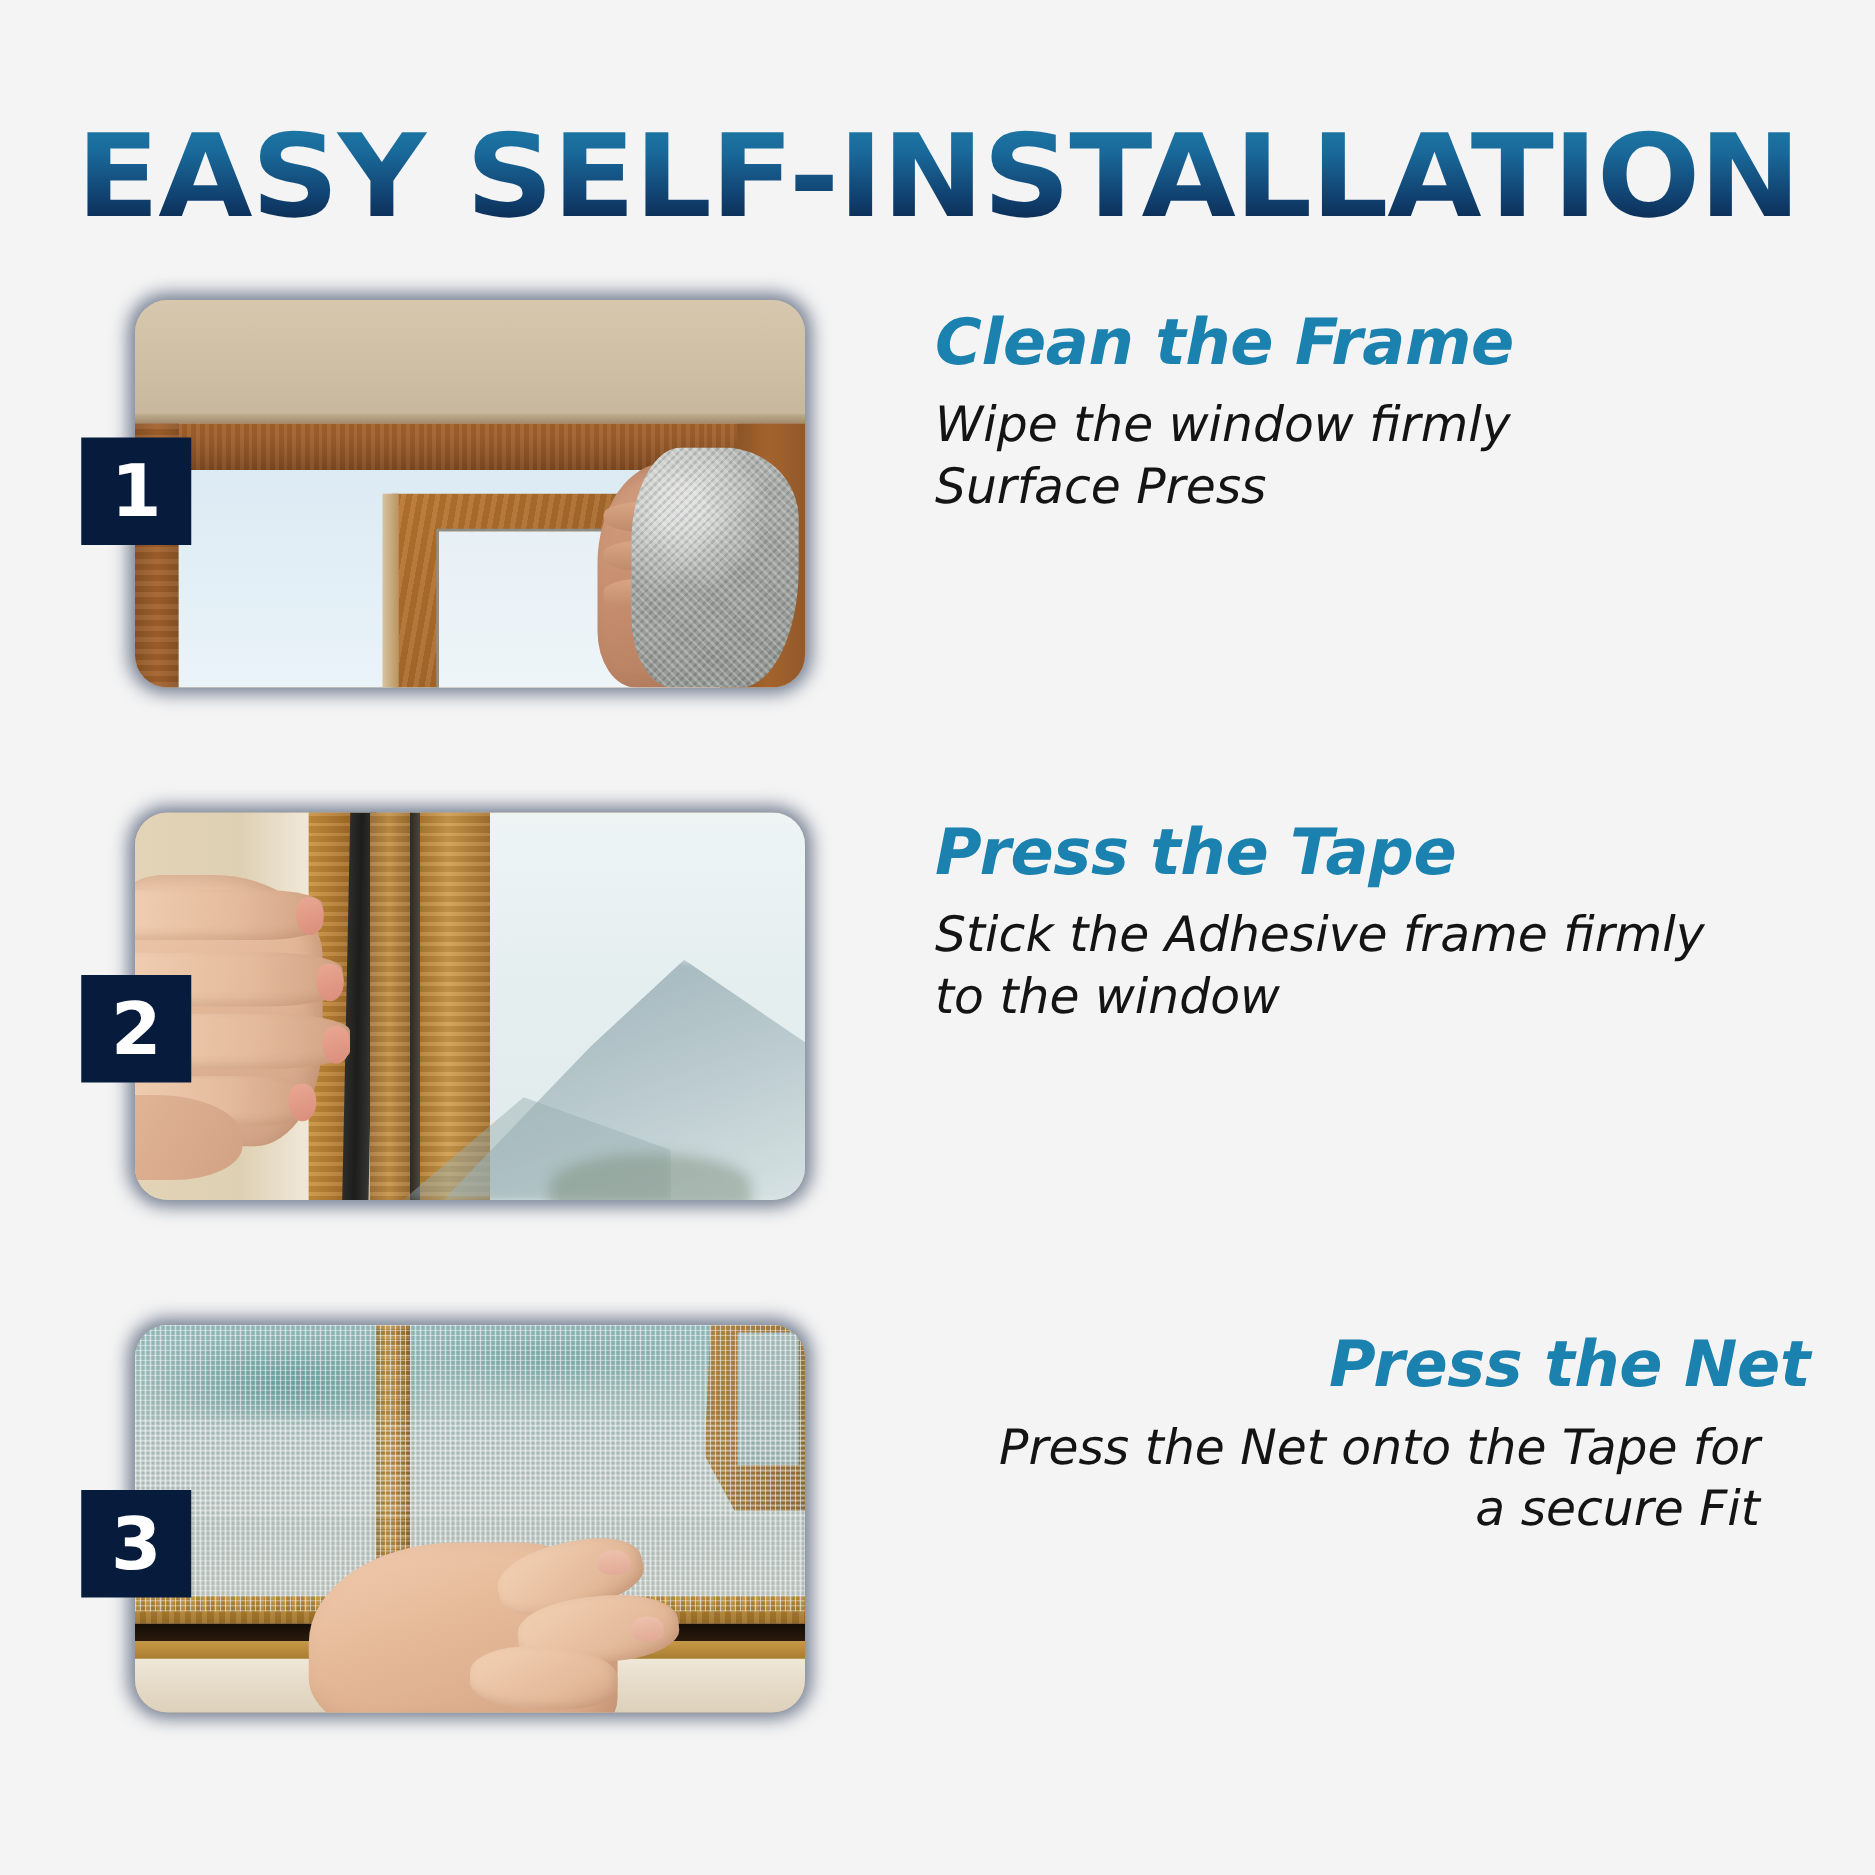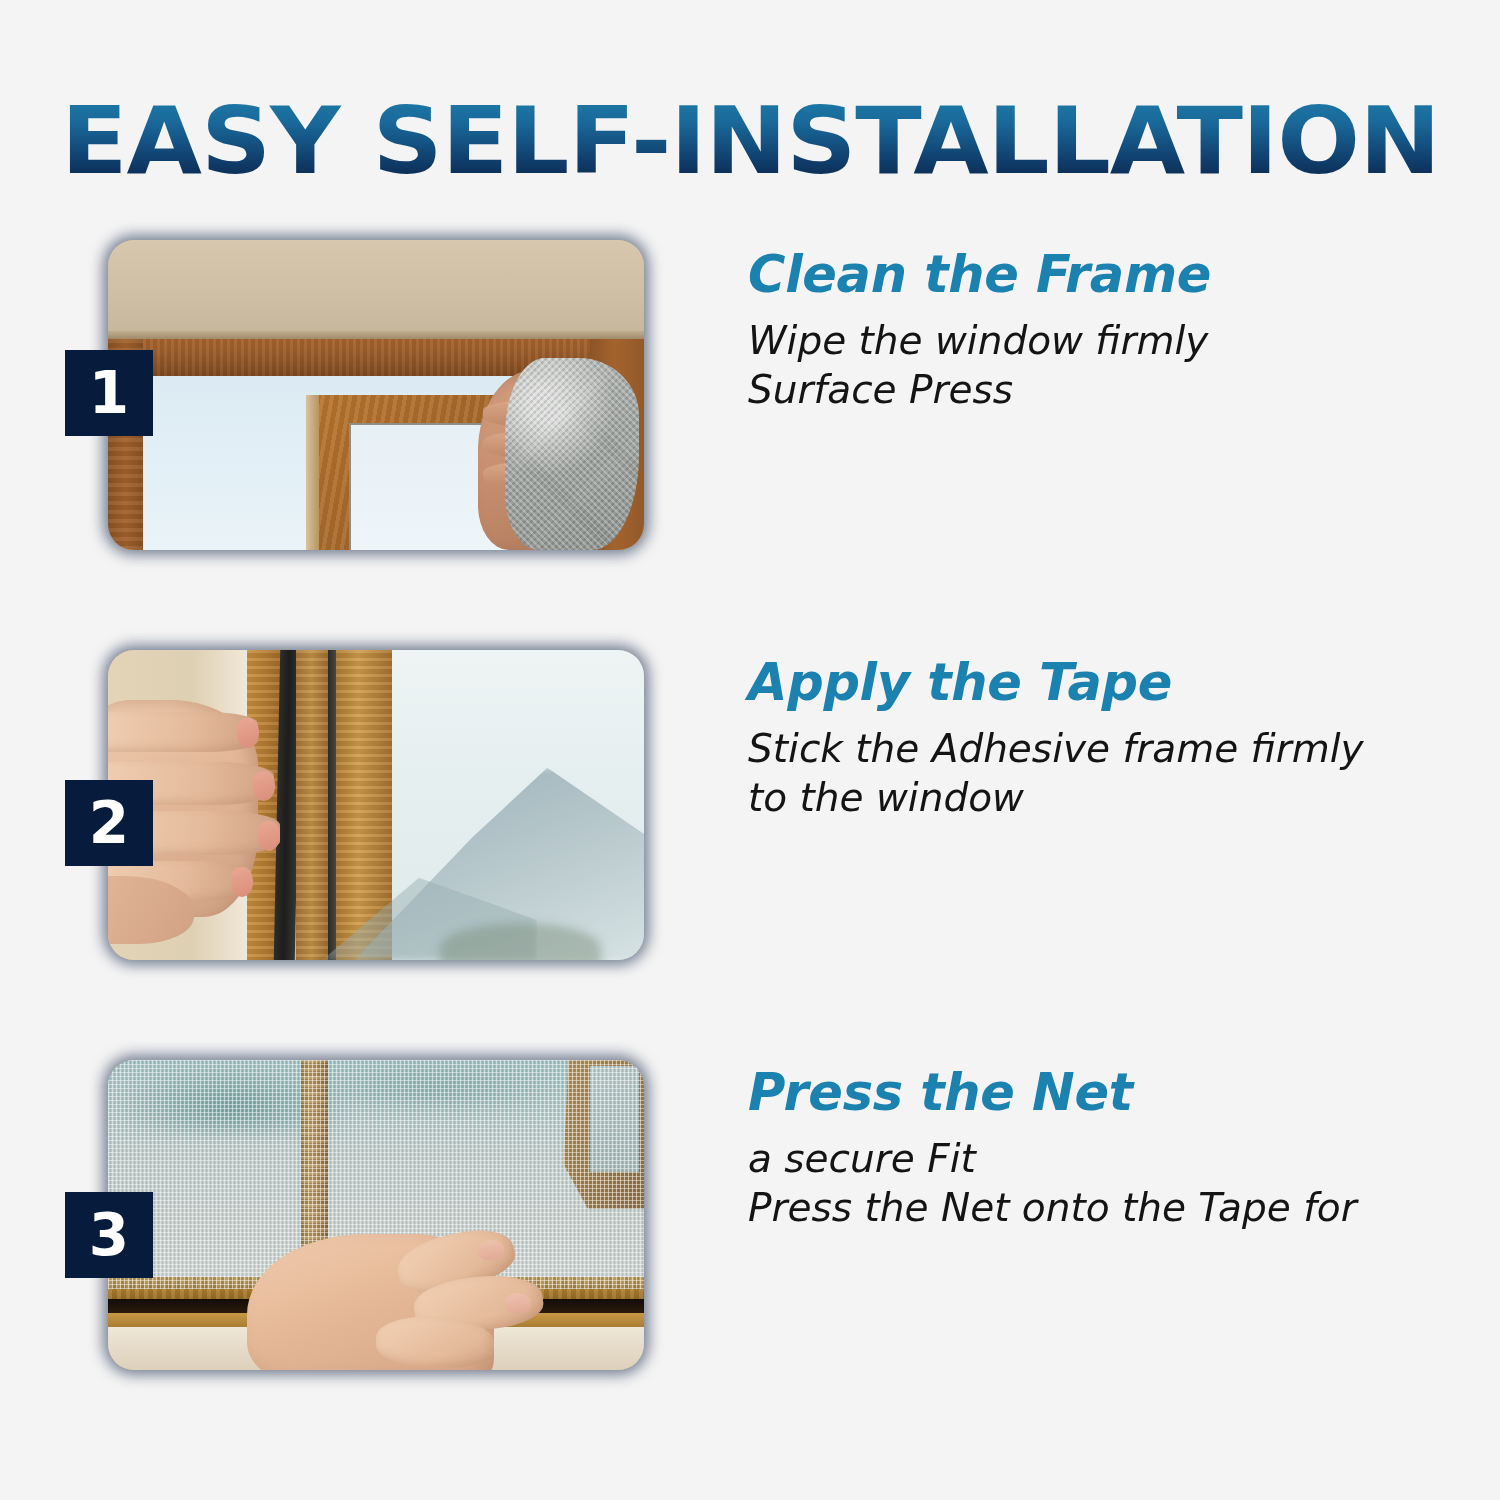--- a/index.html
+++ b/index.html
@@ -108,21 +108,21 @@
   .step-body {
     color: #141414;
     font-size: 39px;
     font-weight: 400;
     line-height: 1.28;
     margin: 0;
     max-width: 660px;
   }
   .st1 .step-text { top: 8px; }
   .st2 .step-text { top: 6px; }
-  .st3 .step-text { top: 6px; }
+  .st3 .step-text { top: 6px; text-align: right; }
 
   
   .p1-wall {
     position: absolute; left: 0; top: 0; width: 100%; height: 31%;
     background: linear-gradient(180deg, #d6c7ae 0%, #cfbfa4 55%, #c6b69b 100%);
   }
   .p1-wall-edge {
     position: absolute; left: 0; top: 29.5%; width: 100%; height: 2.5%;
     background: linear-gradient(180deg, #bfae92, #a08a6a);
   }
@@ -412,21 +412,21 @@
       <div class="p2-nail" style="left:23%;top:70%;"></div>
       <div class="p2-thumb"></div>
     </div>
   </div>
 
   <div class="badge badge-2">
     <span>2</span>
   </div>
 
   <div class="step-text">
-    <h2 class="step-heading">Apply the Tape</h2>
+    <h2 class="step-heading">Press the Tape</h2>
     <p class="step-body">Stick the Adhesive frame firmly</p>
     <p class="step-body">to the window</p>
   </div>
 </div>
 
 <div class="step step-3 st3">
 
   <div class="photo-card">
     <div class="photo-inner">
       <div class="p3-sky"></div>
@@ -448,16 +448,16 @@
       <div class="p3-finger" style="left:50%;top:83%;width:22%;height:16%;transform:rotate(2deg);"></div>
     </div>
   </div>
 
   <div class="badge badge-3">
     <span>3</span>
   </div>
 
   <div class="step-text">
     <h2 class="step-heading">Press the Net</h2>
+    <p class="step-body">Press the Net onto the Tape for</p>
     <p class="step-body">a secure Fit</p>
-    <p class="step-body">Press the Net onto the Tape for</p>
   </div>
 </div>
 
 </body></html>

